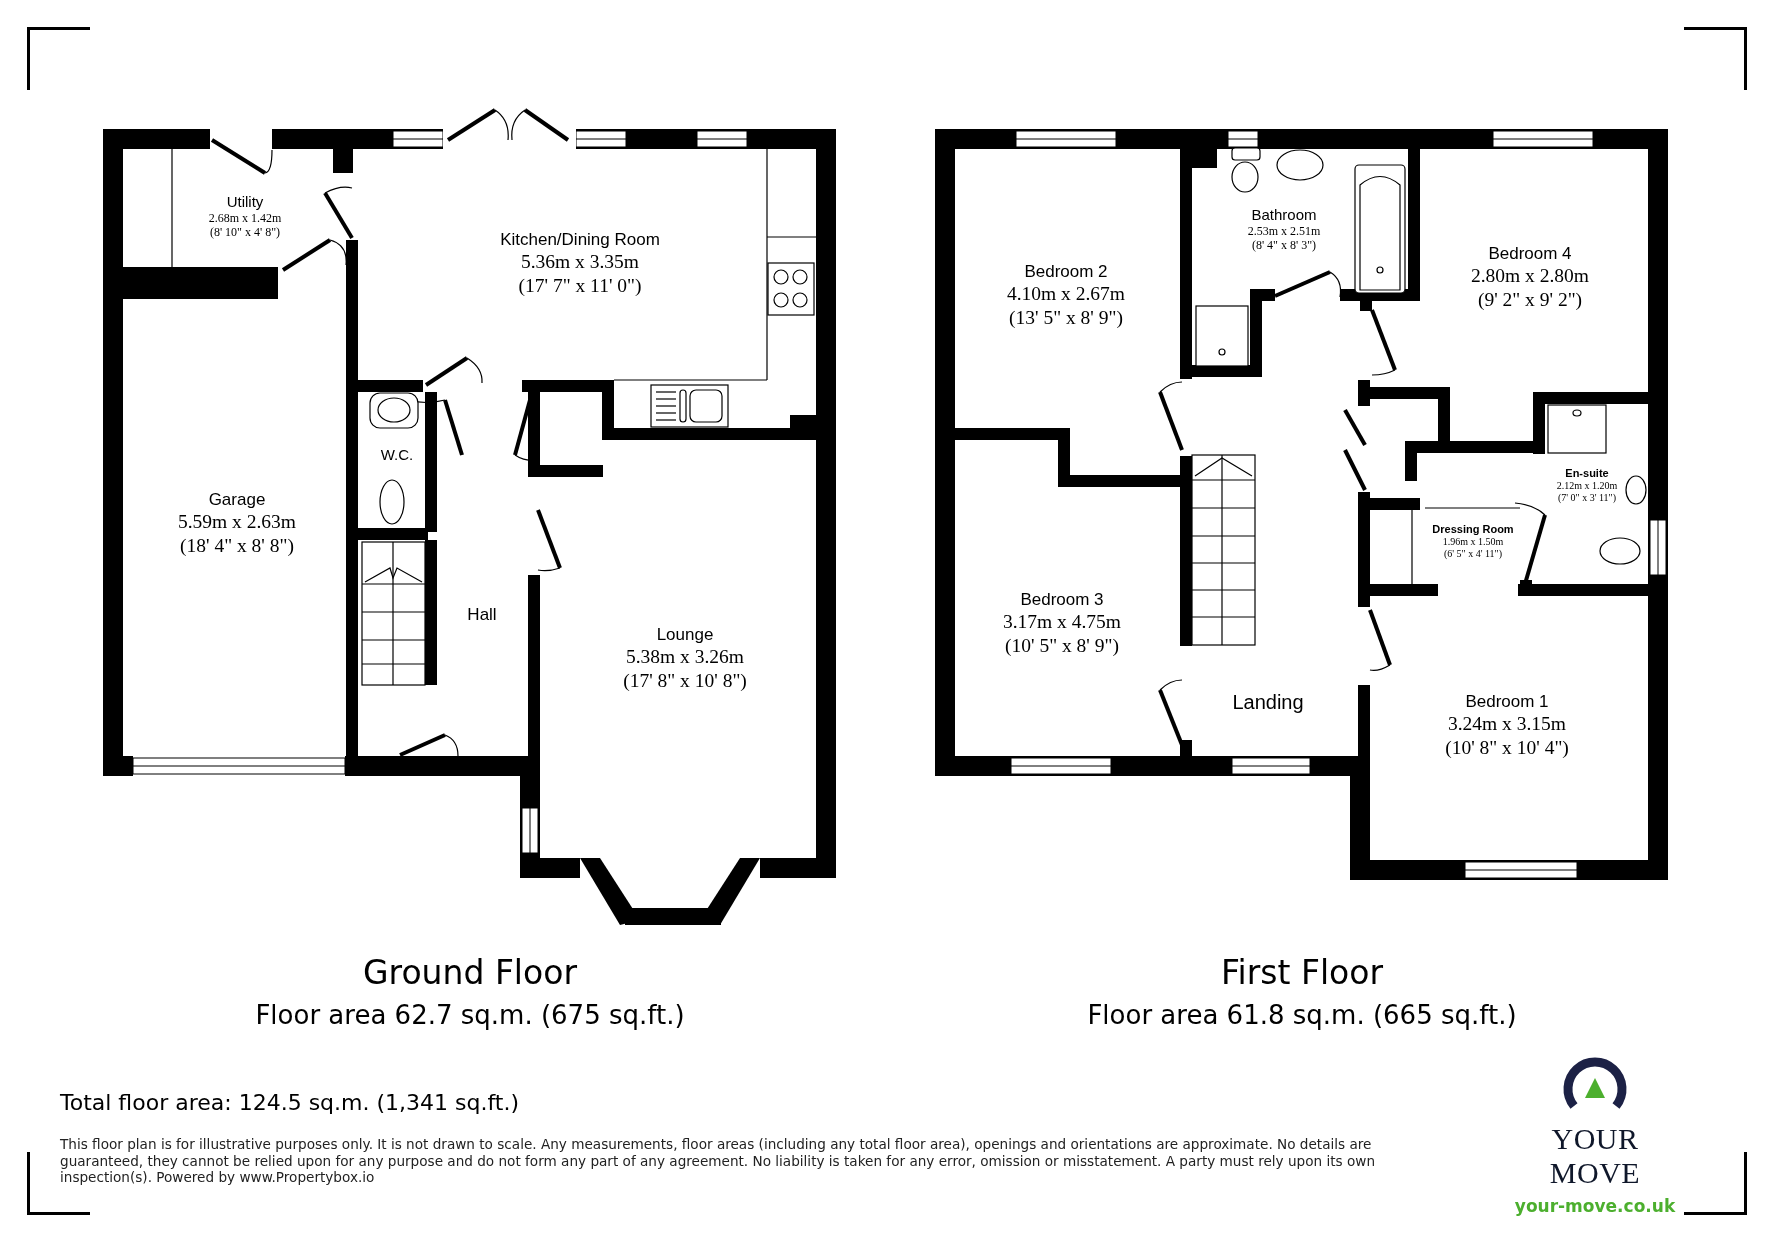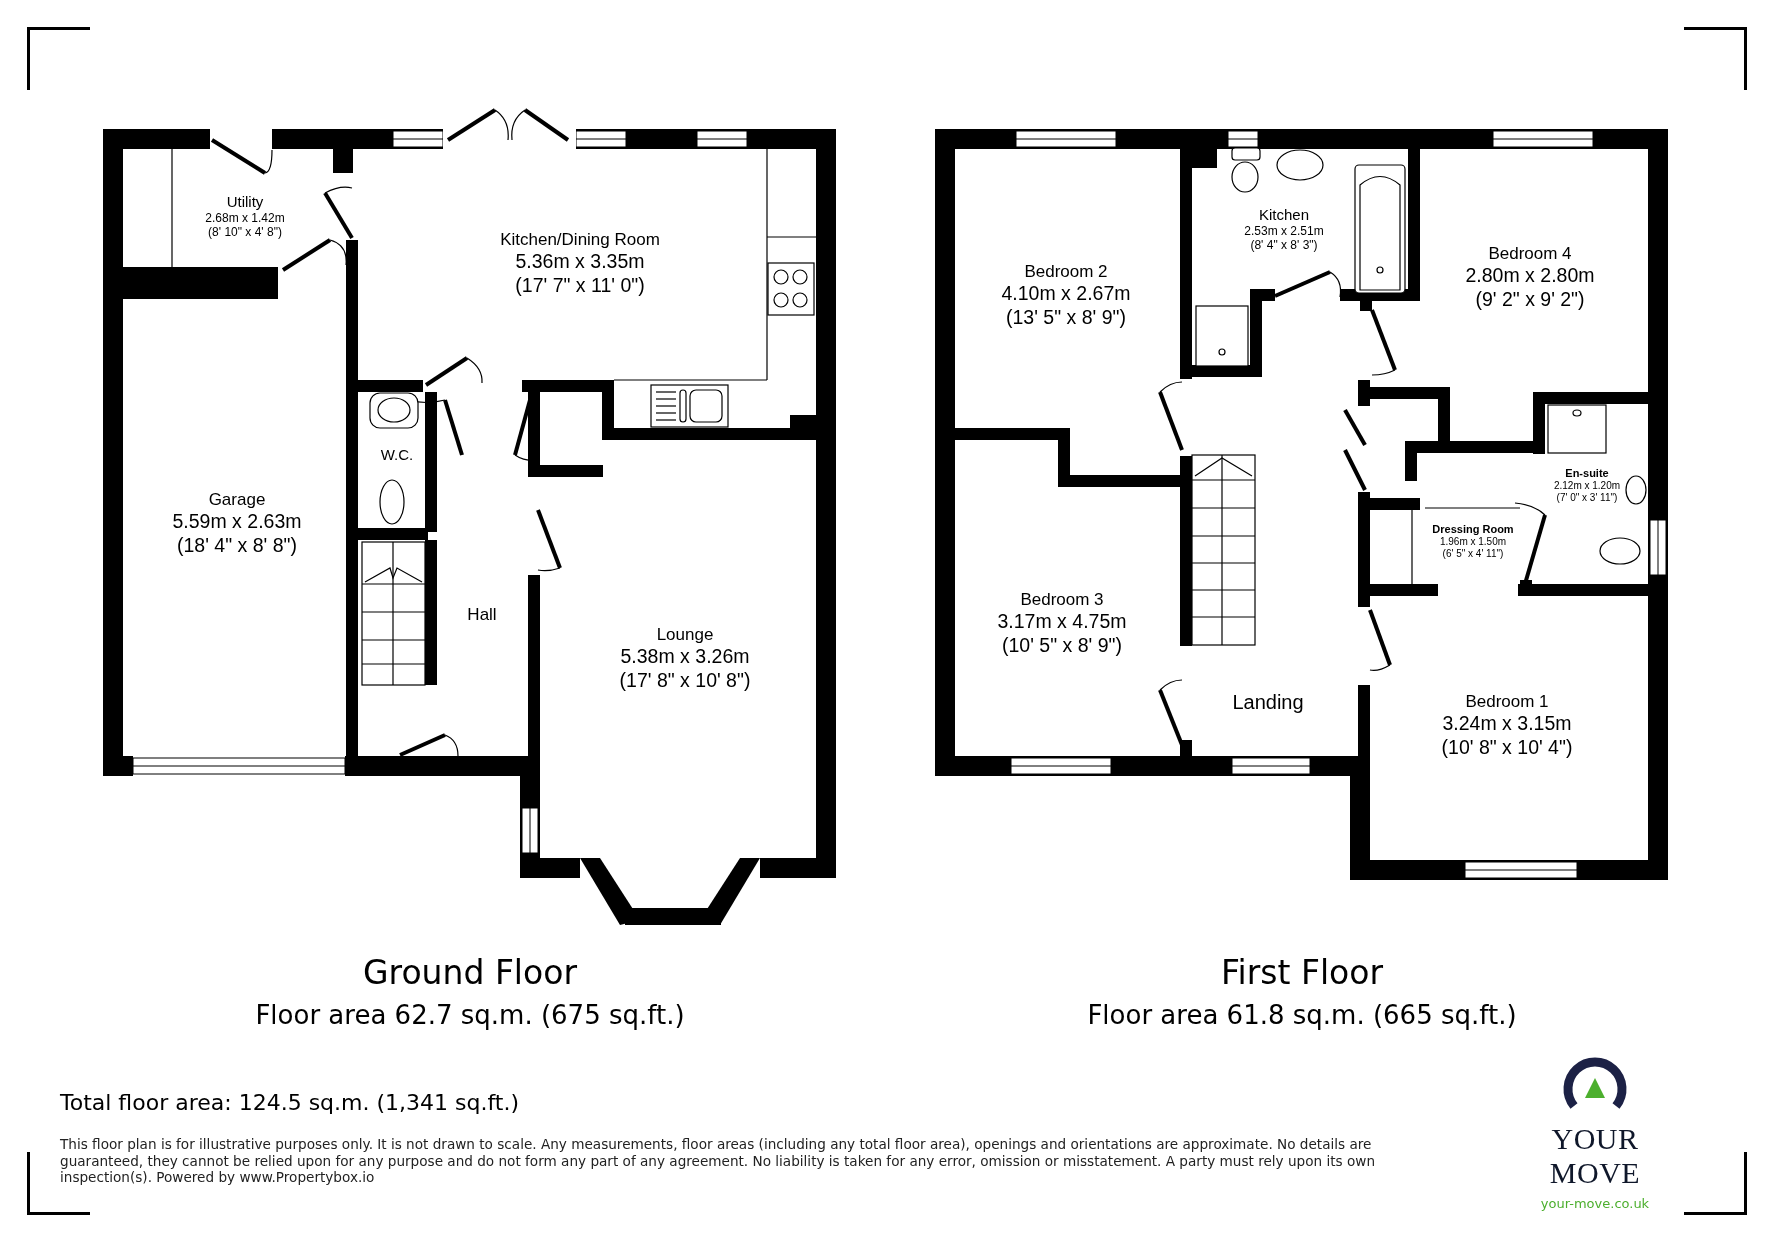--- a/index.html
+++ b/index.html
@@ -1,34 +1,34 @@
 <!DOCTYPE html>
 <html><head>
 <meta charset="utf-8">
 <style>
   html, body { margin:0; padding:0; background:#ffffff; }
   body { width:1771px; height:1239px; position:relative; overflow:hidden; font-family:"Liberation Sans", sans-serif; color:#000; }
   svg.plan { position:absolute; left:0; top:0; }
   .room-label { position:absolute; text-align:center; transform:translateX(-50%); line-height:1.2; white-space:nowrap; }
   .room-name { display:block; }
-  .room-dim { display:block; }
+  .room-dim { display:block;font-family:Liberation Serif, serif; }
   .xl .room-name { font-size:17px; }
   .xl .room-dim { font-size:19.5px; }
   .md .room-name { font-size:15px; }
   .md .room-dim { font-size:12px; }
   .sm .room-name { font-size:11px; font-weight:bold; }
   .sm .room-dim { font-size:10px;text-align:center; }
   .floor-title { position:absolute; transform:translateX(-50%); text-align:center; white-space:nowrap; font-family:"DejaVu Sans", sans-serif; }
   .floor-title .t { display:block; font-size:33px; }
   .floor-title .a { display:block; font-size:26px; margin-top:8px; }
   .total { position:absolute; left:60px; top:1090px; font-family:"DejaVu Sans", sans-serif; font-size:22px; }
   .disclaimer { position:absolute; left:60px; top:1136px; width:1380px; font-family:"DejaVu Sans", sans-serif; font-size:13.6px; line-height:16.5px; color:#222; }
   .logo { position:absolute; left:1505px; top:1052px; width:180px; text-align:center; }
   .logo .brand { display:block; font-family:"Liberation Serif", serif; font-size:30px; color:#0f172a; letter-spacing:0.5px; margin-top:2px; }
-  .logo .url { display:block; font-family:"DejaVu Sans", sans-serif; font-size:13px; color:#4caf2e; font-weight:normal; margin-top:6px; }
+  .logo .url { display:block; font-family:"DejaVu Sans", sans-serif; font-size:17px; color:#4caf2e; font-weight:bold; margin-top:6px; }
   .corner { position:absolute; width:60px; height:60px; border-color:#000; border-style:solid; border-width:0; }
 </style>
 </head>
 <body>
 
 <div class="corner" style="left:27px;top:27px;border-top-width:3px;border-left-width:3px;"></div>
 <div class="corner" style="left:1684px;top:27px;border-top-width:3px;border-right-width:3px;"></div>
 <div class="corner" style="left:27px;top:1152px;border-bottom-width:3px;border-left-width:3px;"></div>
 <div class="corner" style="left:1684px;top:1152px;border-bottom-width:3px;border-right-width:3px;"></div>
 
@@ -292,21 +292,21 @@
   <span class="room-dim">5.38m x 3.26m</span>
   <span class="room-dim">(17' 8" x 10' 8")</span>
 </div>
 
 <div class="room-label xl" style="left:1066px;top:262px;">
   <span class="room-name">Bedroom 2</span>
   <span class="room-dim">4.10m x 2.67m</span>
   <span class="room-dim">(13' 5" x 8' 9")</span>
 </div>
 <div class="room-label md" style="left:1284px;top:206px;">
-  <span class="room-name">Kitchen</span>
+  <span class="room-name">Bathroom</span>
   <span class="room-dim">2.53m x 2.51m</span>
   <span class="room-dim">(8' 4" x 8' 3")</span>
 </div>
 <div class="room-label xl" style="left:1530px;top:244px;">
   <span class="room-name">Bedroom 4</span>
   <span class="room-dim">2.80m x 2.80m</span>
   <span class="room-dim">(9' 2" x 9' 2")</span>
 </div>
 <div class="room-label sm" style="left:1587px;top:467px;">
   <span class="room-name">En-suite</span>

